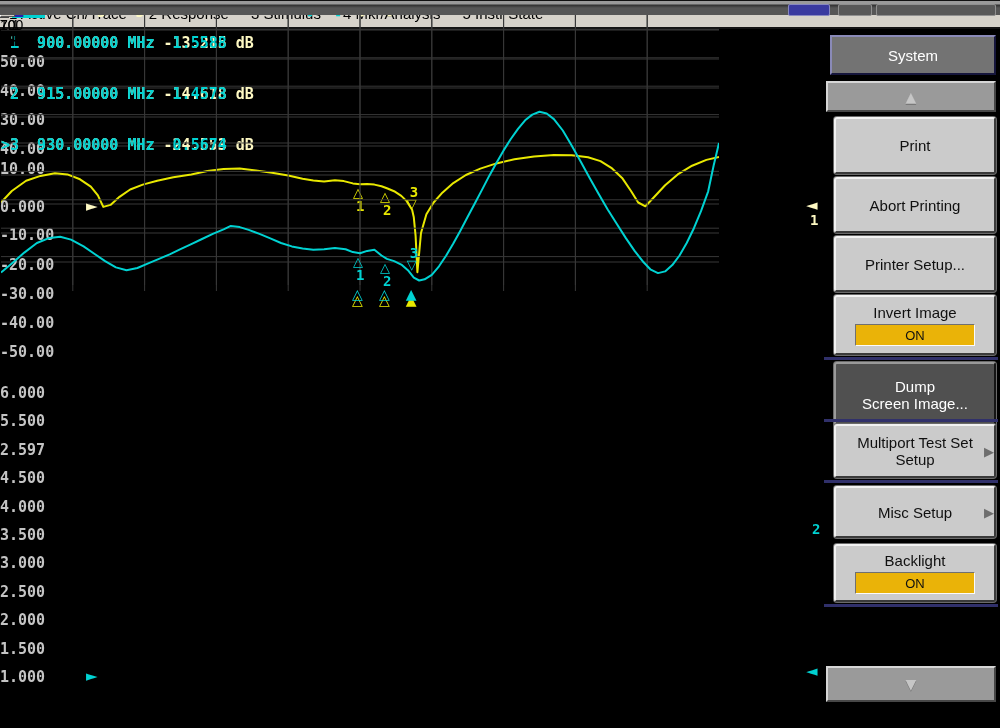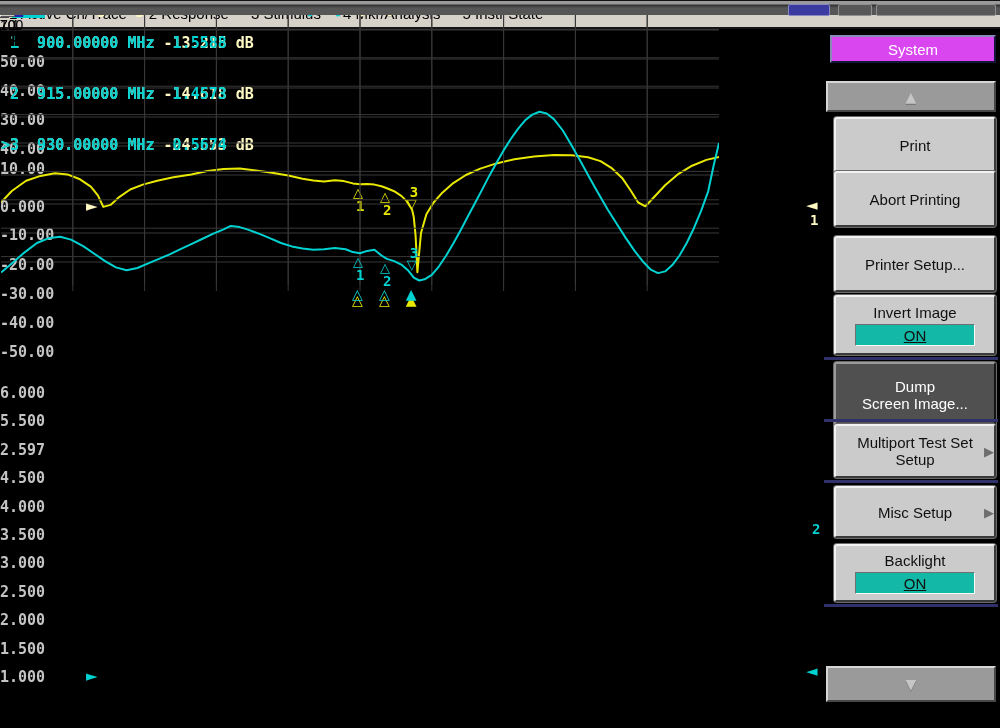--- a/index.html
+++ b/index.html
@@ -46,34 +46,34 @@
             border-top:1px solid #fff;border-left:1px solid #fff;border-right:1px solid #555;
             border-bottom:1px solid #555;text-align:center;font-weight:bold;font-size:12px;line-height:14px;}
   
   #sidepanel{position:absolute;left:819;top:31;width:181;height:683;background:#8e8e8e;
              border-left:3px solid #d0d0d0;box-sizing:border-box;}
   .skbtn{position:absolute;left:834px;width:162px;background:#cbcbcb;color:#101010;
          border-top:2px solid #f2f2f2;border-left:2px solid #f2f2f2;
          border-bottom:2px solid #3a3a3a;border-right:2px solid #3a3a3a;border-radius:3px;
          box-shadow:0 0 0 1px #6a6a6a;display:flex;flex-direction:column;align-items:center;
          justify-content:center;font-size:15px;text-align:center;box-sizing:border-box;cursor:default;}
-  #sk-title{position:absolute;left:830px;top:35px;width:166px;height:28px;background:#d946ef;color:#fff;
+  #sk-title{position:absolute;left:830px;top:35px;width:166px;height:40px;background:#737373;color:#fff;
             border-top:2px solid #8a8ab8;border-left:2px solid #8a8ab8;border-bottom:2px solid #16163c;
             border-right:2px solid #16163c;display:flex;align-items:center;justify-content:center;
             font-size:15px;box-sizing:border-box;}
   .sk-arrowbtn{position:absolute;left:826px;width:170px;background:#9a9a9a;color:#c6c6c6;
                border-top:2px solid #d6d6d6;border-left:2px solid #d6d6d6;border-bottom:2px solid #474747;
                border-right:2px solid #474747;display:flex;align-items:center;justify-content:center;
                font-size:14px;box-sizing:border-box;font-family:"DejaVu Sans",sans-serif;
                text-shadow:0 1px 0 #6e6e6e;cursor:default;}
   .skbtn.pressed{background:#505050;color:#fff;border-top:2px solid #9a9a9a;border-left:2px solid #9a9a9a;
                  border-bottom:2px solid #141414;border-right:2px solid #141414;}
-  .sk-state{margin-top:3px;width:118px;height:20px;background:#14b8a6;border-top:1px solid #707070;
+  .sk-state{margin-top:3px;width:118px;height:20px;background:#eab308;border-top:1px solid #707070;
             border-left:1px solid #707070;border-bottom:1px solid #fbfbfb;border-right:1px solid #fbfbfb;
-            display:flex;align-items:center;justify-content:center;font-size:15px;text-decoration:underline;}
+            display:flex;align-items:center;justify-content:center;font-size:13px;}
   .sk-chevron{position:absolute;right:0px;top:50%;transform:translateY(-50%);color:#6e6e6e;
               font-size:13px;font-family:"DejaVu Sans",sans-serif;}
   .sk-sep{position:absolute;left:824px;width:174px;height:3px;background:#30306a;}
   
   #bottomstrip{position:absolute;left:0;top:714;width:1000px;height:14px;border-top:1px solid #111;
                background:linear-gradient(180deg,#9a9a9a 0,#9a9a9a 3px,#303030 4px,#565656 7px,#565656 100%);}
   .bs-box{position:absolute;height:10px;border-radius:2px;}
 </style>
 </head>
 <body>
@@ -219,21 +219,21 @@
   </div>
 
   <div id="sidepanel"></div>
   <div id="sk-title">System</div>
   <div class="sk-arrowbtn" style="top:81px;height:31px">
     <span>▲</span>
   </div>
   <div class="skbtn" style="top:117px;height:57px">
     <span>Print</span>
   </div>
-  <div class="skbtn" style="top:171px;height:56px">
+  <div class="skbtn" style="top:177px;height:56px">
     <span>Abort Printing</span>
   </div>
   <div class="skbtn" style="top:236px;height:56px">
     <span>Printer Setup...</span>
   </div>
   <div class="skbtn" style="top:295px;height:60px">
     <span>Invert Image</span>
     <span class="sk-state">ON</span>
   </div>
   <div class="sk-sep" style="top:357px"></div>

